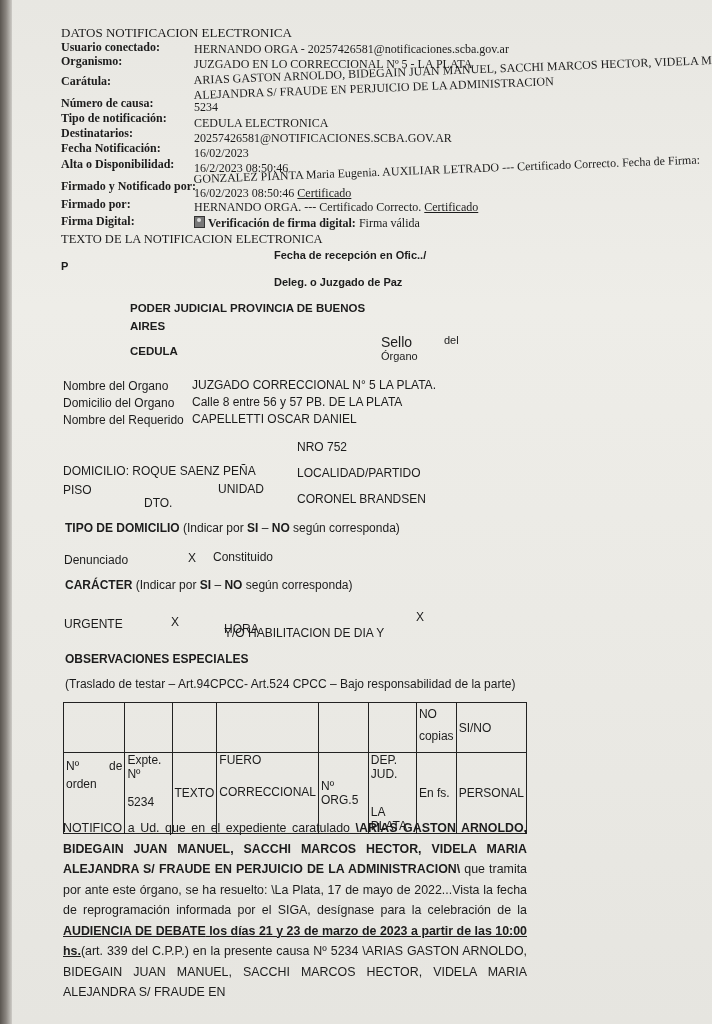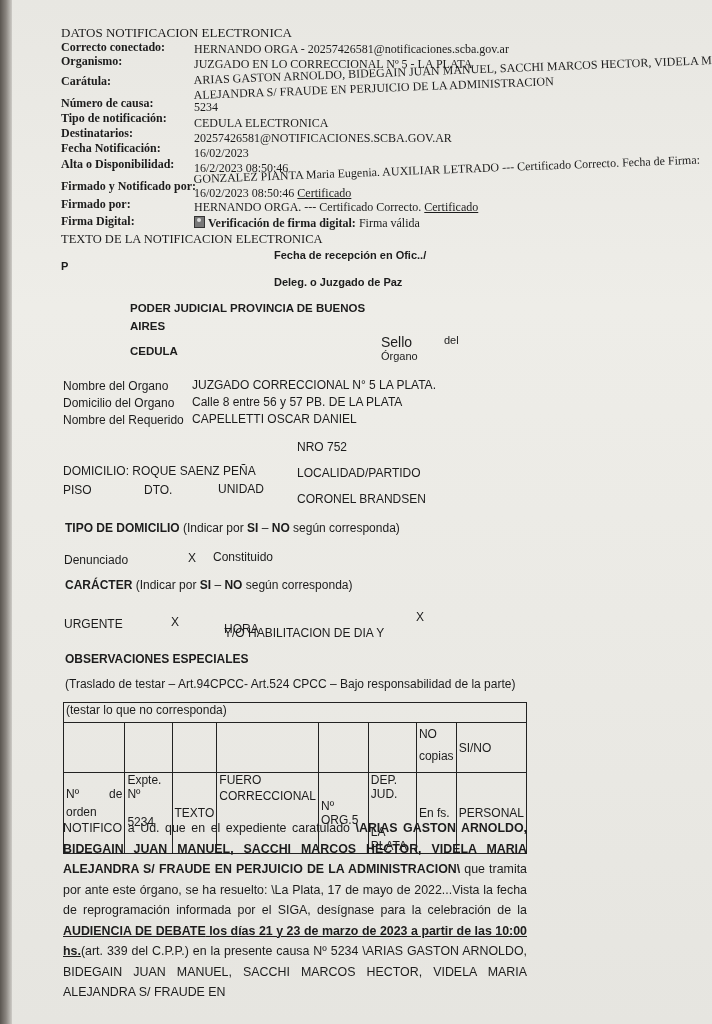--- a/index.html
+++ b/index.html
@@ -38,21 +38,21 @@
   .rotated { transform: rotate(-2.2deg); transform-origin: left bottom; }
 </style>
 </head>
 <body>
 
 <div class="paper"></div>
 
 <div class="serif">
   <div class="abs hdr-title">DATOS NOTIFICACION ELECTRONICA</div>
 
-  <div class="abs lbl" style="top:40px">Correcto conectado:</div>
+  <div class="abs lbl" style="top:40px">Usuario conectado:</div>
   <div class="abs val" style="top:42px">HERNANDO ORGA - 20257426581@notificaciones.scba.gov.ar</div>
 
   <div class="abs lbl" style="top:54px">Organismo:</div>
   <div class="abs val" style="top:57px">JUZGADO EN LO CORRECCIONAL Nº 5 - LA PLATA</div>
 
   <div class="abs lbl" style="top:74px">Carátula:</div>
   <div class="abs val rotated" style="top:73px; font-size:12px">ARIAS GASTON ARNOLDO, BIDEGAIN JUAN MANUEL, SACCHI MARCOS HECTOR, VIDELA MARIA</div>
   <div class="abs val rotated" style="top:88px">ALEJANDRA S/ FRAUDE EN PERJUICIO DE LA ADMINISTRACION</div>
 
   <div class="abs lbl" style="top:96px">Número de causa:</div>
@@ -108,21 +108,21 @@
   <div class="abs s13" style="left:192px; top:378px">JUZGADO CORRECCIONAL N° 5 LA PLATA.</div>
   <div class="abs s13" style="left:63px; top:396px">Domicilio del Organo</div>
   <div class="abs s13" style="left:192px; top:395px">Calle 8 entre 56 y 57 PB. DE LA PLATA</div>
   <div class="abs s13" style="left:63px; top:413px">Nombre del Requerido</div>
   <div class="abs s13" style="left:192px; top:412px">CAPELLETTI OSCAR DANIEL</div>
 
   <div class="abs s13" style="left:63px; top:464px">DOMICILIO: ROQUE SAENZ PEÑA</div>
   <div class="abs s13" style="left:297px; top:440px">NRO 752</div>
   <div class="abs s13" style="left:297px; top:466px">LOCALIDAD/PARTIDO</div>
   <div class="abs s13" style="left:63px; top:483px">PISO</div>
-  <div class="abs s13" style="left:144px; top:483px">DTO.</div>
+  <div class="abs s13" style="left:144px; top:496px">DTO.</div>
   <div class="abs s13" style="left:218px; top:482px">UNIDAD</div>
   <div class="abs s13" style="left:297px; top:492px">CORONEL BRANDSEN</div>
 
   <div class="abs s13" style="left:65px; top:521px">
     <span class="b i">TIPO DE DOMICILIO</span>
     <span>(Indicar por </span><span class="b">SI</span><span> – </span><span class="b">NO</span><span> según corresponda)</span>
   </div>
   <div class="abs s13" style="left:64px; top:553px">Denunciado</div>
   <div class="abs s13" style="left:188px; top:551px">X</div>
   <div class="abs s13" style="left:213px; top:550px">Constituido</div>
@@ -136,47 +136,44 @@
   <div class="abs s13" style="left:224px; top:626px">Y/O  HABILITACION  DE  DIA  Y</div>
   <div class="abs s13" style="left:224px; top:622px">HORA</div>
   <div class="abs s13" style="left:416px; top:610px">X</div>
 
   <div class="abs s13 b i" style="left:65px; top:652px">OBSERVACIONES ESPECIALES</div>
   <div class="abs" style="left:65px; top:677px; font-size:12px">(Traslado de testar – Art.94CPCC- Art.524 CPCC – Bajo responsabilidad de la parte)</div>
 </div>
 
 <table class="grid">
   <tbody>
-      <tr style="height:20px">
-    <td colspan="8">(testar lo que no corresponda)</td>
-  </tr>
   <tr style="height:50px">
     <td style="width:46px"></td>
     <td style="width:50px"></td>
     <td style="width:34px"></td>
     <td style="width:88px"></td>
     <td style="width:52px"></td>
     <td style="width:50px"></td>
     <td style="width:34px; white-space:pre-line; line-height:22px">NO
 copias</td>
     <td style="vertical-align:middle">SI/NO</td>
   </tr>
   <tr style="height:46px">
     <td>
-          <div style="margin-top:14px; white-space:pre">Nº         de</div>
+          <div style="margin-top:6px; white-space:pre">Nº         de</div>
           <div style="margin-top:4px">orden</div>
         </td>
     <td>
           <div>Expte. Nº</div>
           <div style="margin-top:14px">5234</div>
         </td>
     <td style="vertical-align:middle">TEXTO</td>
     <td>
           <div>FUERO</div>
-          <div style="margin-top:2px">CORRECCIONAL</div>
+          <div style="margin-top:18px">CORRECCIONAL</div>
         </td>
     <td style="vertical-align:middle">Nº ORG.5</td>
     <td>
           <div>DEP. JUD.</div>
           <div style="margin-top:24px">LA PLATA</div>
         </td>
     <td style="vertical-align:middle">En fs.</td>
     <td style="vertical-align:middle">PERSONAL</td>
   </tr>
 </tbody>

